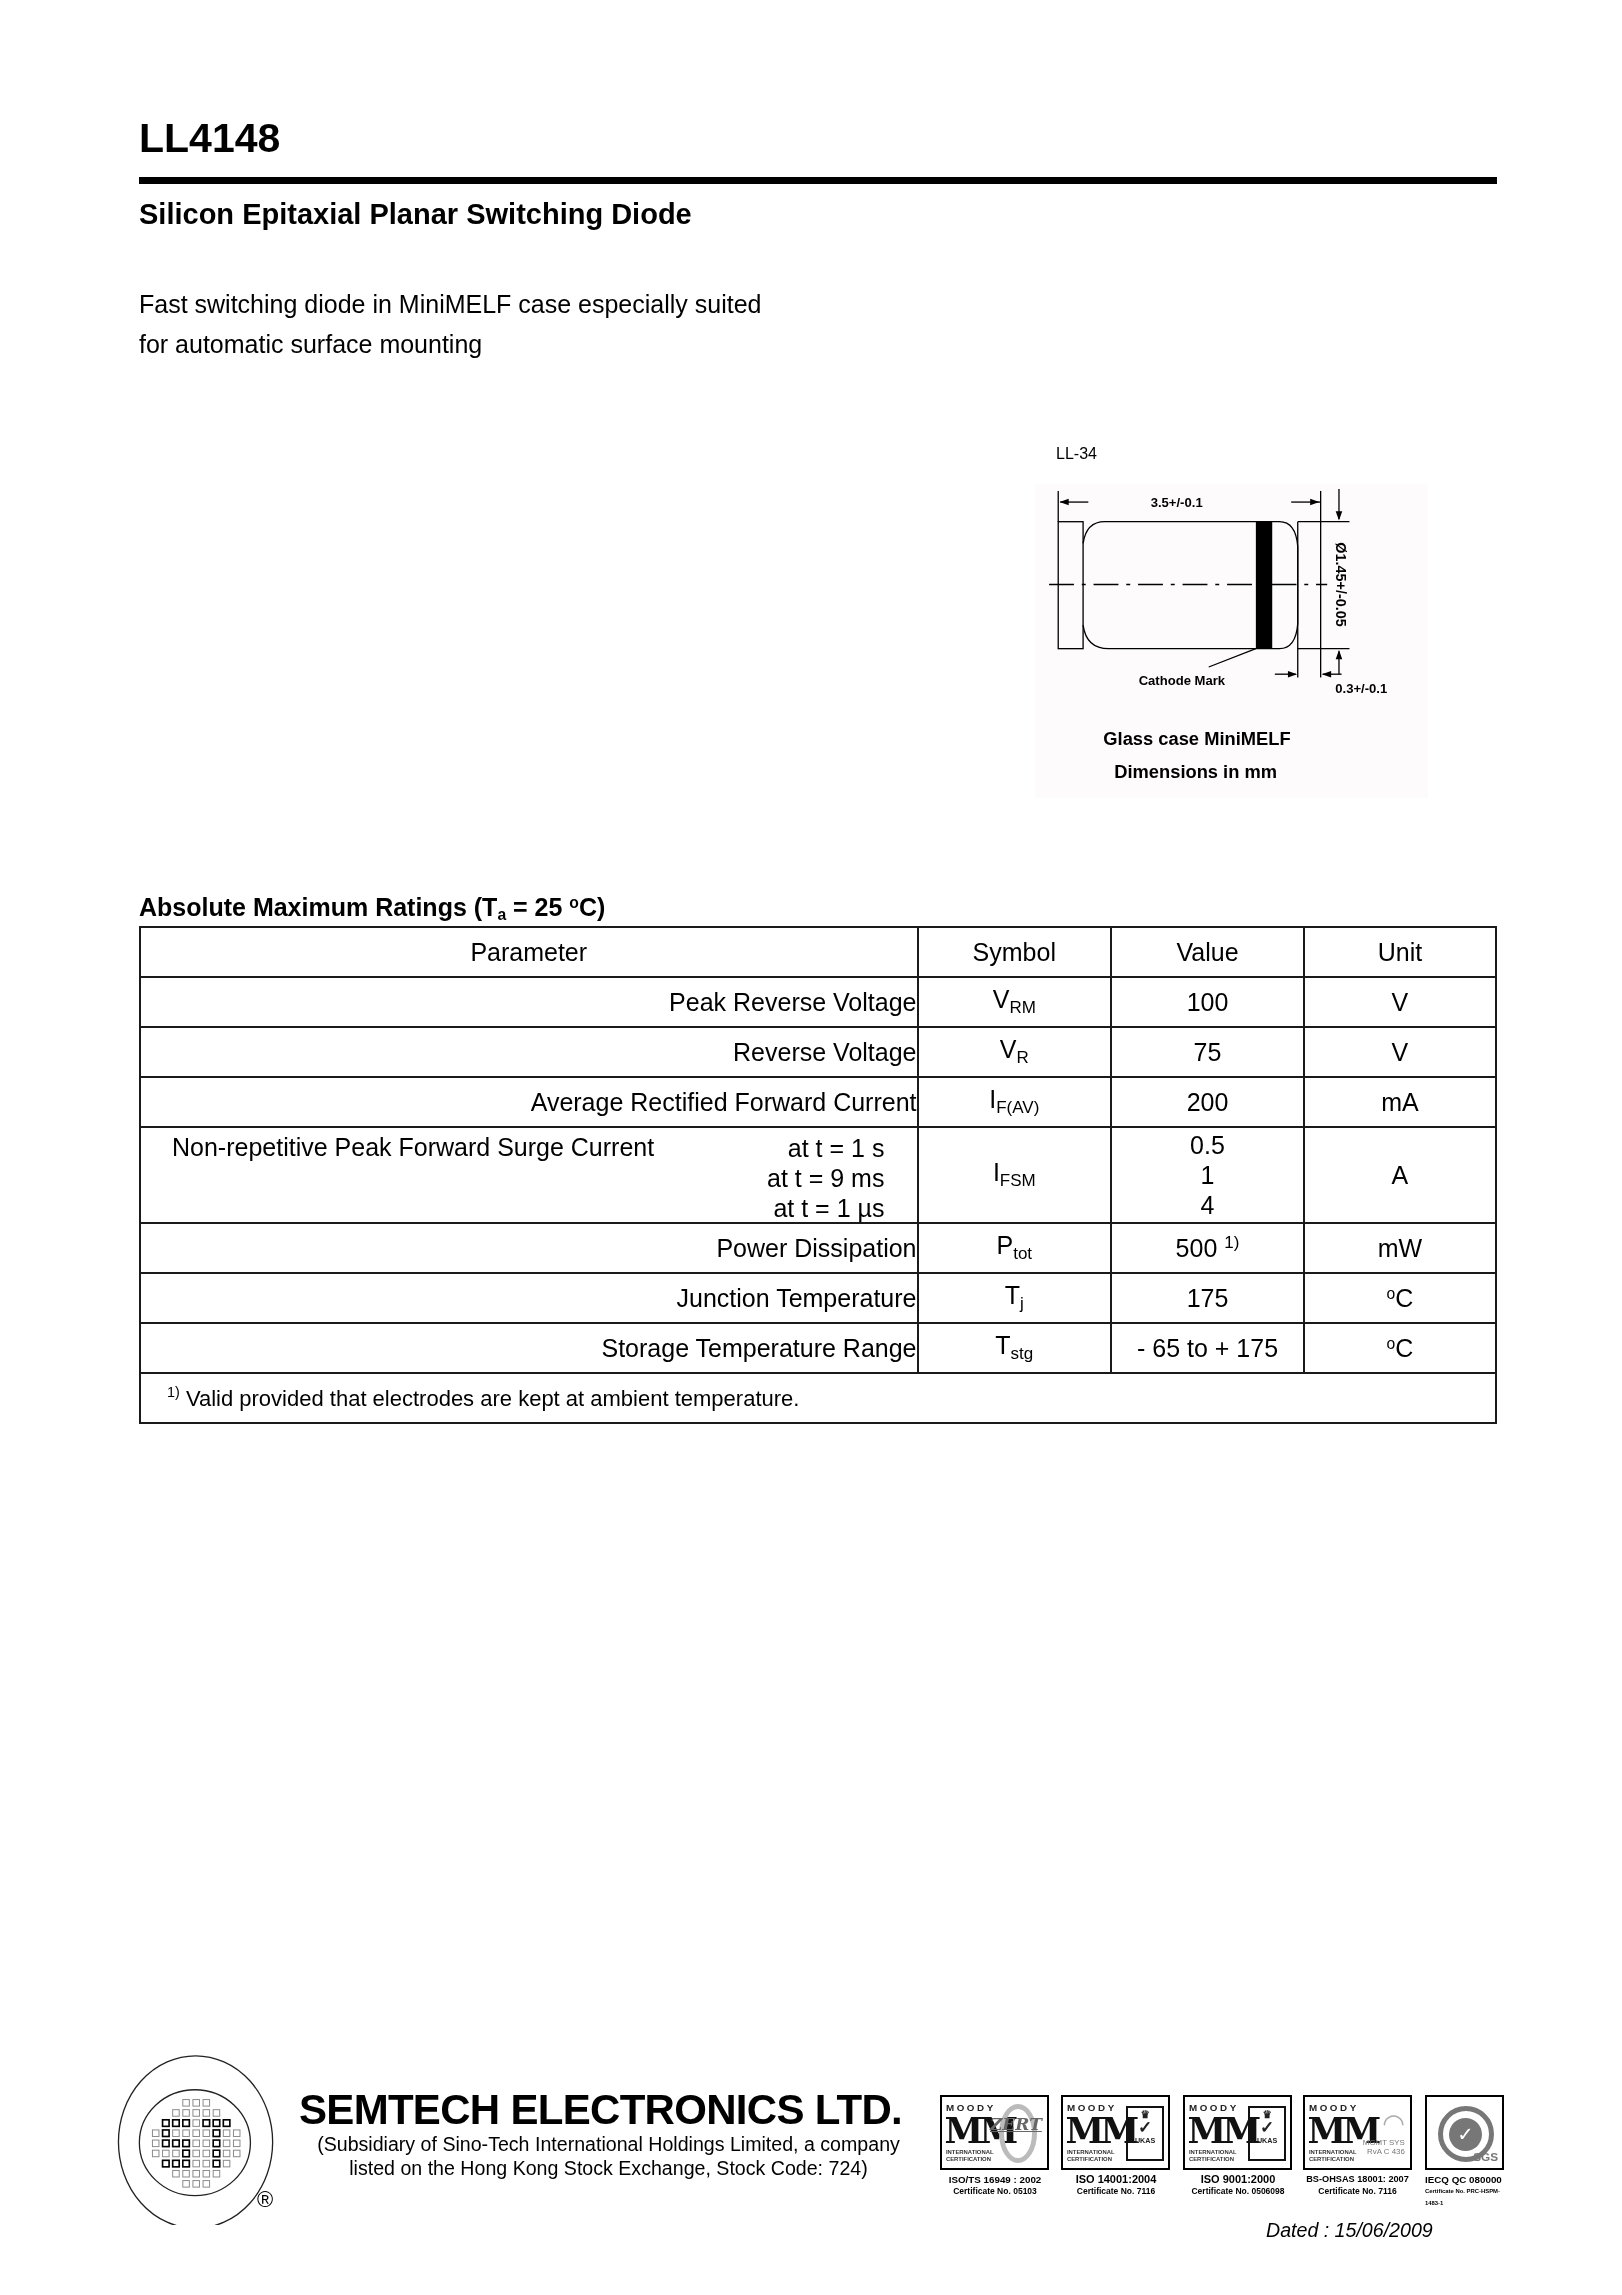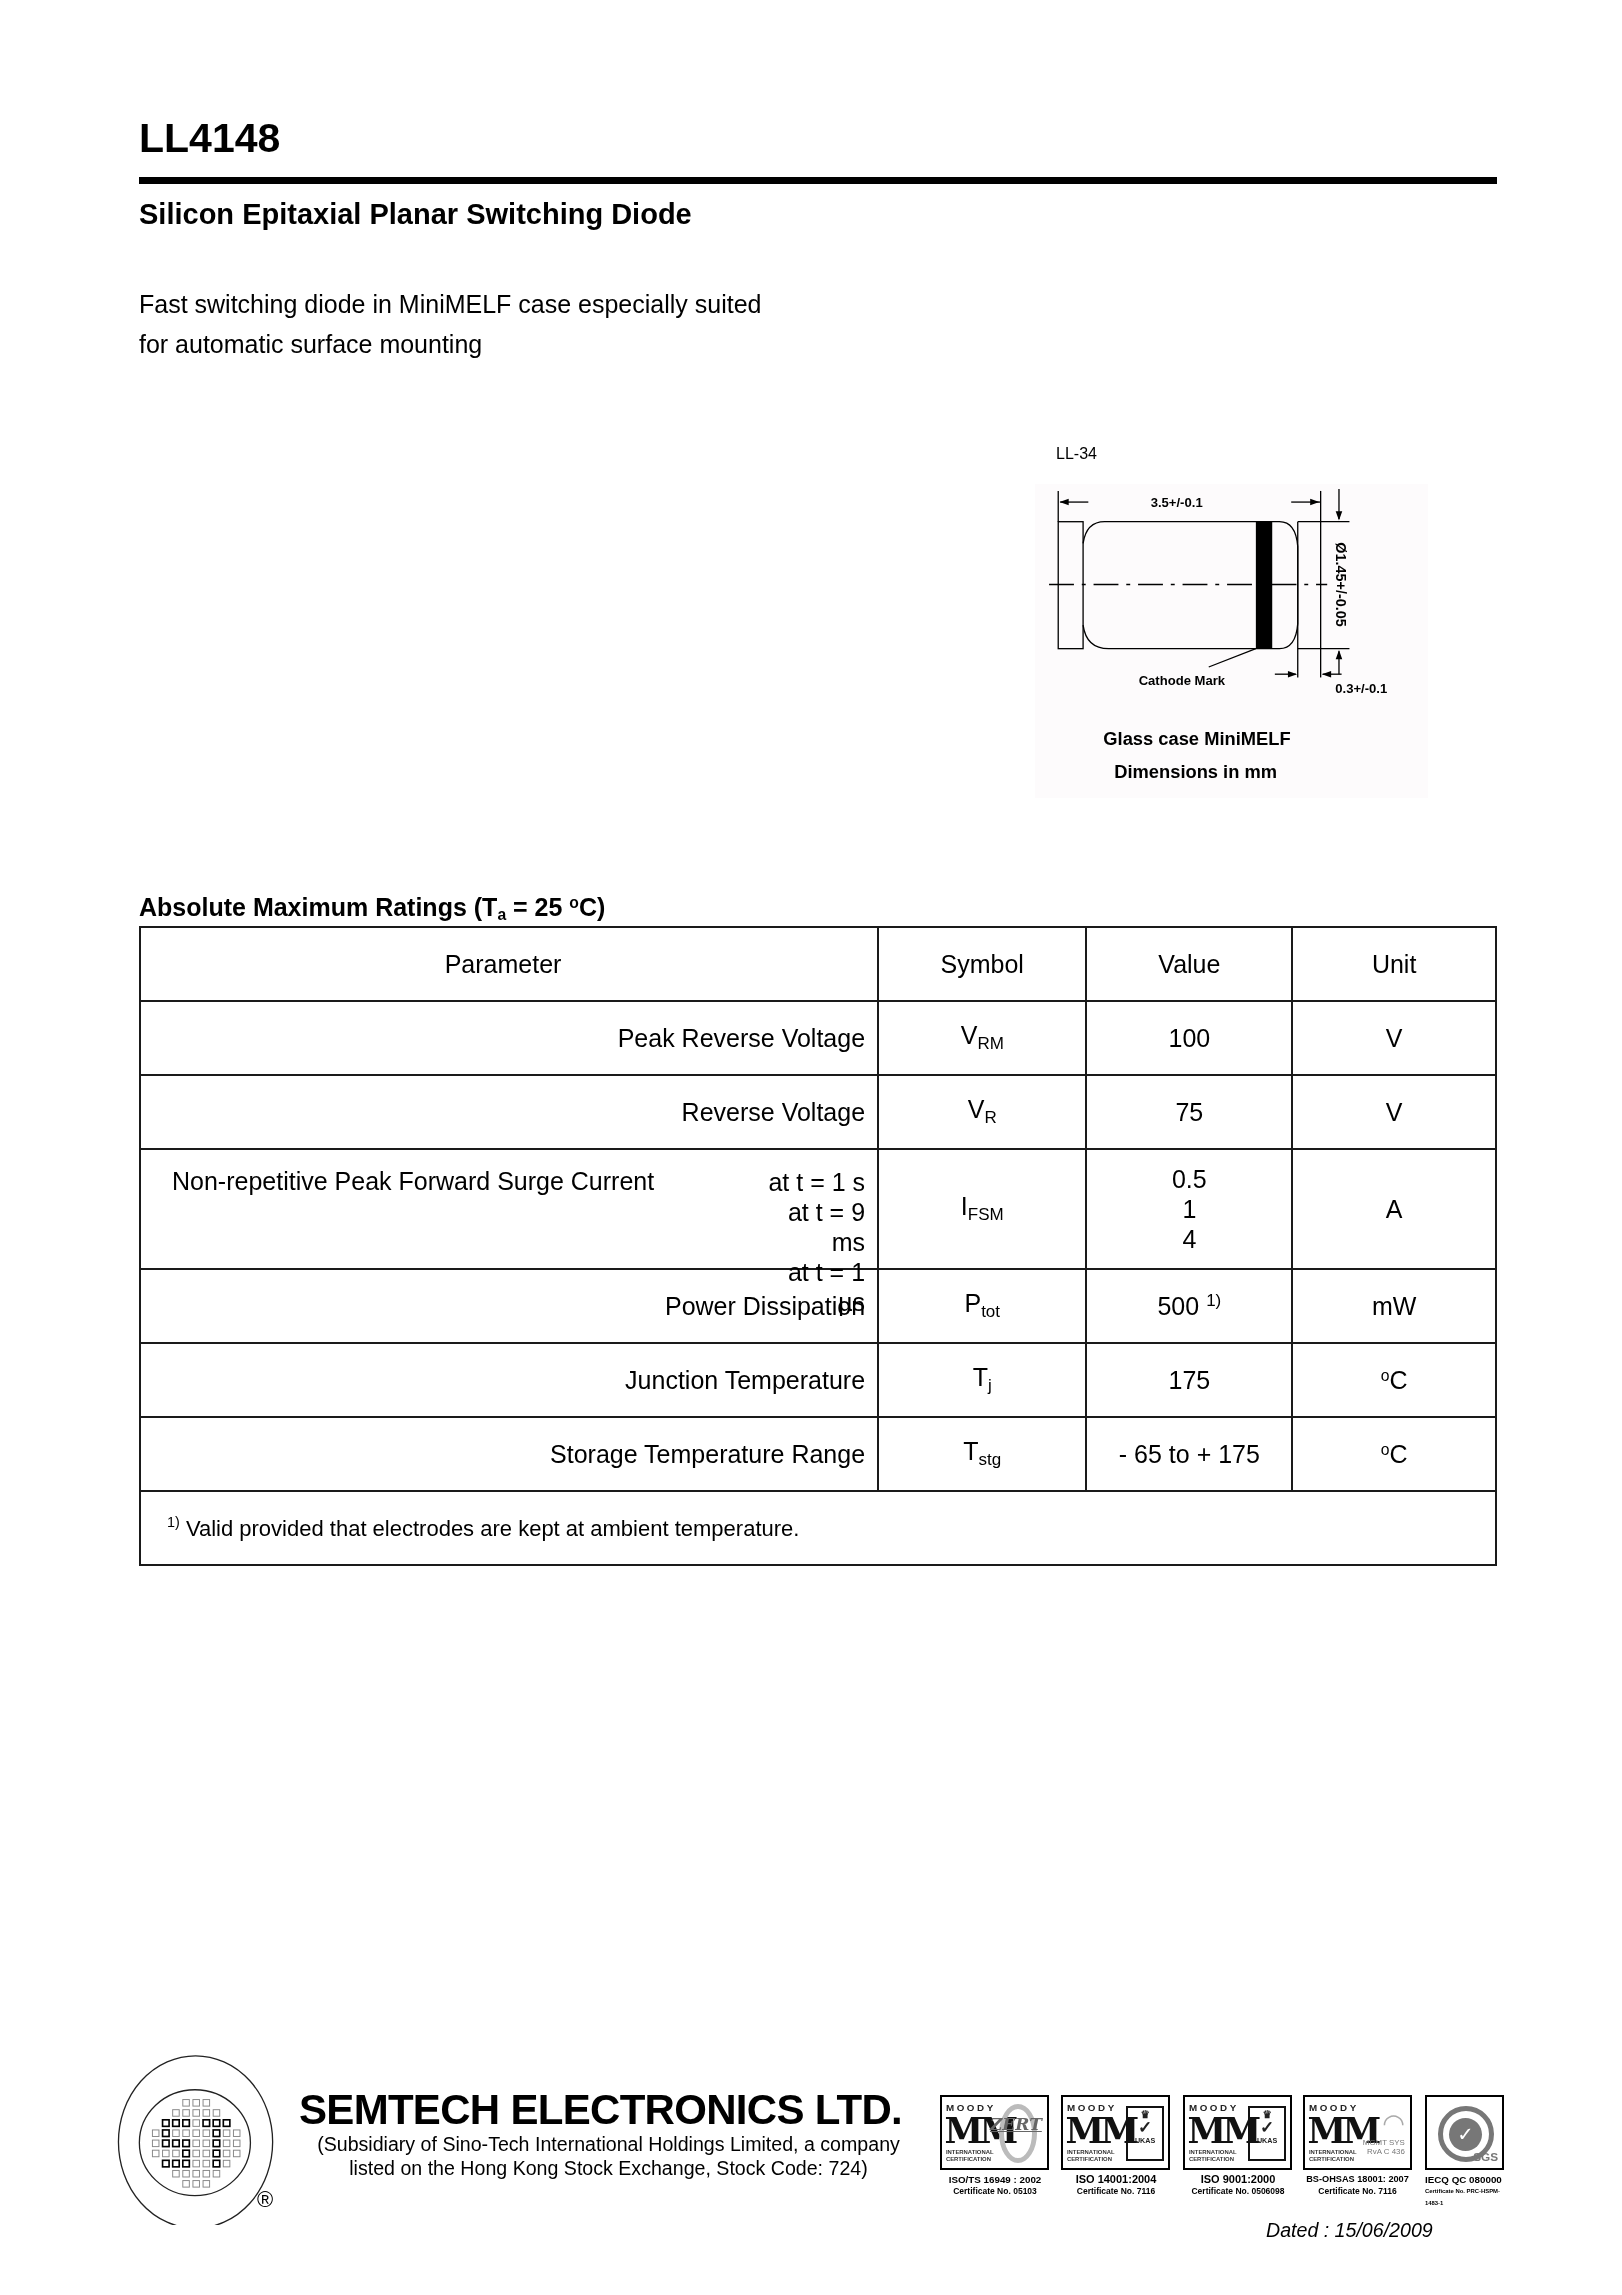--- a/index.html
+++ b/index.html
@@ -12,21 +12,21 @@
   .intro { left: 139px; font-size: 25px; line-height: 1; }
   .pkg-label { left: 1056px; top: 446px; font-size: 16px; line-height: 1; }
   .diagram-bg { left: 1035px; top: 484px; width: 393px; height: 314px; background: #fdfbfc; }
   #pkg-svg { position: absolute; left: 0; top: 0; }
   .ratings-heading { left: 139px; top: 895px; font-size: 25px; font-weight: bold; line-height: 1; }
   .ratings-heading sub { font-size: 15.7px; vertical-align: -3.9px; }
   .ratings-heading sup { font-size: 15.7px; vertical-align: 7.9px; }
 
   table.ratings { position: absolute; left: 139px; top: 926px; width: 1358px;
                   border-collapse: collapse; font-size: 25px; }
-  table.ratings td, table.ratings th { border: 2.6px solid #1a1a1a; padding: 12px; font-weight: normal; }
+  table.ratings td, table.ratings th { border: 2.6px solid #1a1a1a; padding: 0; font-weight: normal; }
   table.ratings th { height: 48px; text-align: center; }
   table.ratings td { height: 48px; }
   .c-param { width: 769px; text-align: right; padding-left: 31px !important; }
   .c-sym, .c-val, .c-unit { width: 196px; text-align: center; border-radius: 12px; }
   .sub { font-size: 17px; vertical-align: -5.2px; }
   .sup { font-size: 17px; vertical-align: 9.2px; }
   .surge td { height: 94px; }
   .surge .param-wrap { position: relative; height: 94px; }
   .surge .pname { position: absolute; left: 0; top: 5.2px; }
   .surge .conds { position: absolute; left: 595px; top: 5.2px; line-height: 30px; }
@@ -128,20 +128,26 @@
     <td class="c-param">Peak Reverse Voltage</td>
     <td class="c-sym"><span>V</span><span class="sub">RM</span></td>
     <td class="c-val">100</td>
     <td class="c-unit">V</td>
   </tr>
   <tr>
     <td class="c-param">Reverse Voltage</td>
     <td class="c-sym"><span>V</span><span class="sub">R</span></td>
     <td class="c-val">75</td>
     <td class="c-unit">V</td>
+  </tr>
+  <tr>
+    <td class="c-param">Average Rectified Forward Current</td>
+    <td class="c-sym"><span>I</span><span class="sub">F(AV)</span></td>
+    <td class="c-val">200</td>
+    <td class="c-unit">mA</td>
   </tr>
   <tr class="surge">
     <td class="c-param">
       <div class="param-wrap">
         <span class="pname">Non-repetitive Peak Forward Surge Current</span>
         <div class="conds">
           <div>at t = 1 s</div>
           <div>at t = 9 ms</div>
           <div>at t = 1 µs</div>
         </div>

